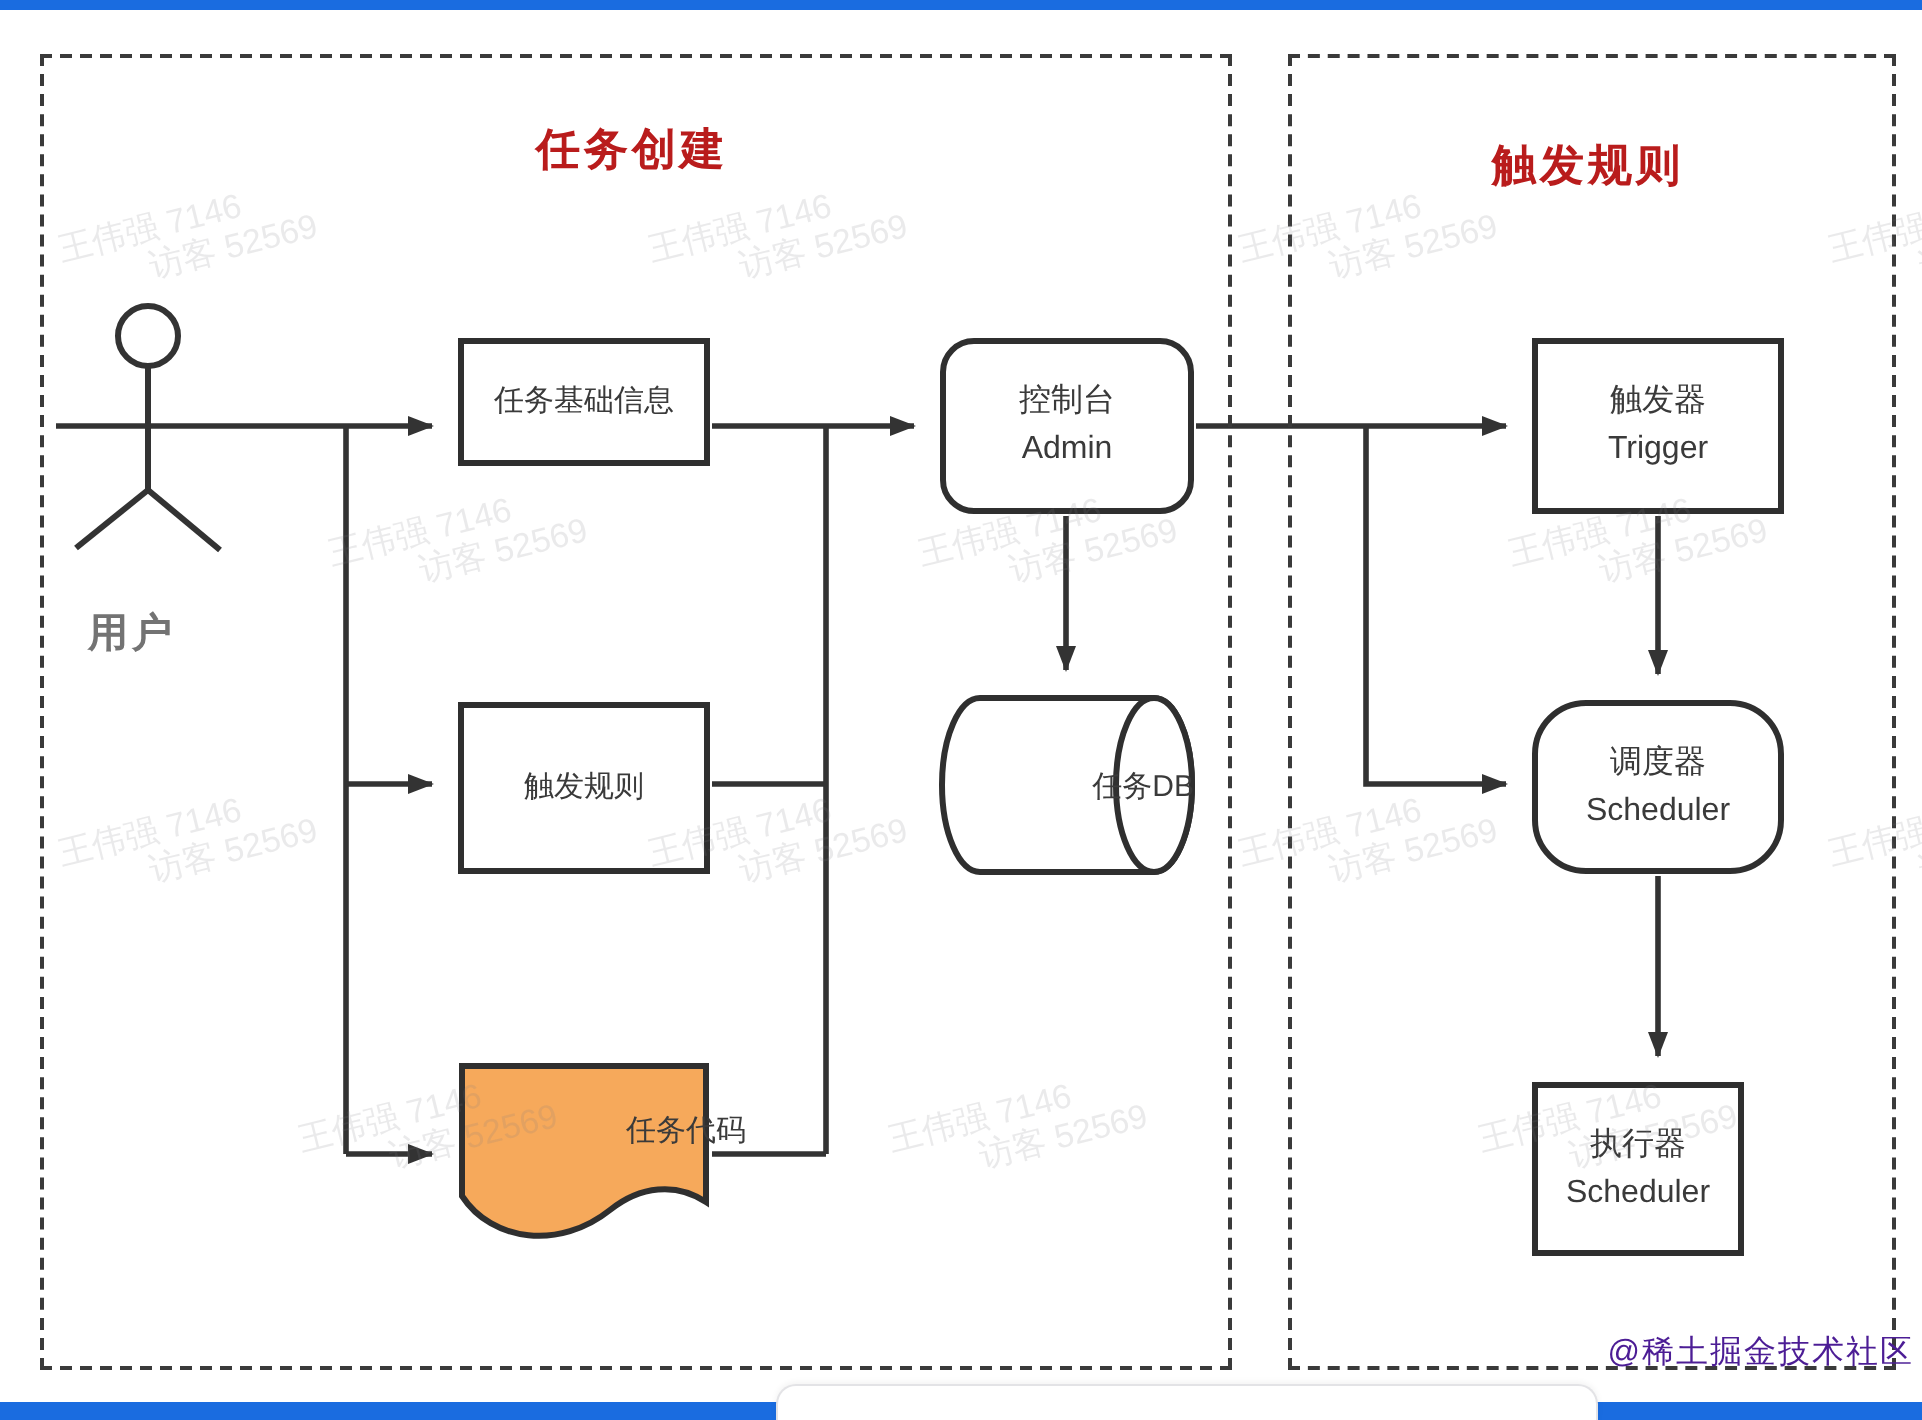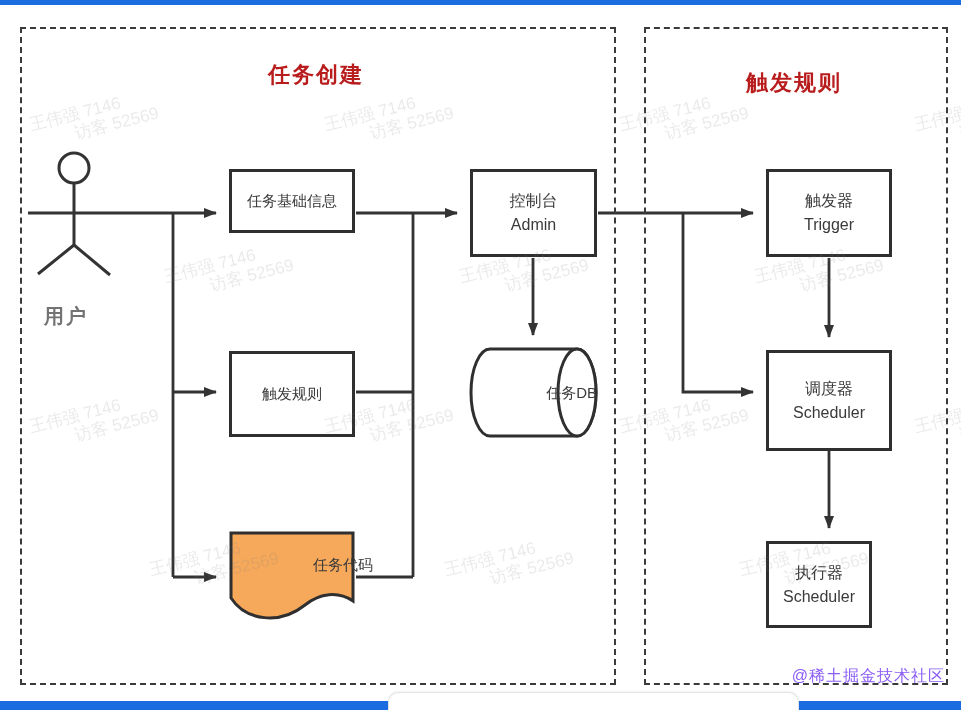--- a/index.html
+++ b/index.html
@@ -29,23 +29,23 @@
   .section-title.creation{left:20px;top:60px;width:592px;}
   .section-title.execution{left:644px;top:68px;width:300px;}
   .node{
     position:absolute;background:#ffffff;border:3px solid #2f2f2f;
     display:flex;flex-direction:column;align-items:center;justify-content:center;
     font-size:15px;color:#3a3a3a;line-height:24px;box-sizing:border-box;
     text-align:center;
   }
   .node.task-info  {left:229px;top:169px;width:126px;height:64px;}
   .node.trigger-rule{left:229px;top:351px;width:126px;height:86px;}
-  .node.admin      {left:470px;top:169px;width:127px;height:88px;font-size:16px;}
+  .node.admin      {left:470px;top:169px;width:127px;height:88px;font-size:16px;border-radius:17px;}
   .node.trigger    {left:766px;top:169px;width:126px;height:88px;font-size:16px;}
-  .node.scheduler  {left:766px;top:350px;width:126px;height:101px;font-size:16px;}
+  .node.scheduler  {left:766px;top:350px;width:126px;height:87px;font-size:16px;border-radius:27px;}
   .node.executor   {left:766px;top:541px;width:106px;height:87px;font-size:16px;}
   .shape-label{
     position:absolute;font-size:15px;color:#3a3a3a;text-align:right;
     pointer-events:none;
     padding-left:20px;
   }
   .shape-label.db  {left:471px;top:384px;width:106px;}
   .shape-label.code{left:229px;top:556px;width:124px;}
   .actor-label{
     position:absolute;left:44px;top:303px;font-size:20px;font-weight:bold;color:#737373;
@@ -54,21 +54,21 @@
   svg.diagram{position:absolute;left:0;top:0;}
   .wm-layer{position:absolute;left:0;top:0;width:961px;height:710px;
     pointer-events:none;overflow:hidden;}
   .wm{
     position:absolute;transform:rotate(-14deg);color:rgba(125,125,130,0.16);
     font-size:17px;white-space:nowrap;line-height:19px;
   }
   .wm .wm2{display:block;margin-left:42px;}
   .credit{
     position:absolute;left:0;top:666px;width:945px;text-align:right;
-    font-size:16px;color:#8b5cf6;letter-spacing:1px;
+    font-size:16px;color:#4c1d95;letter-spacing:1px;padding-left:12px;
   }
 </style>
 </head>
 <body>
 
 <svg class="diagram" width="961" height="710" viewBox="0 0 961 710">
   <defs>
     <marker id="arrow" markerWidth="13" markerHeight="10" refX="12" refY="5" orient="auto" markerUnits="userSpaceOnUse">
       <polygon points="0,0 13,5 0,10" fill="#333333"></polygon>
     </marker>

